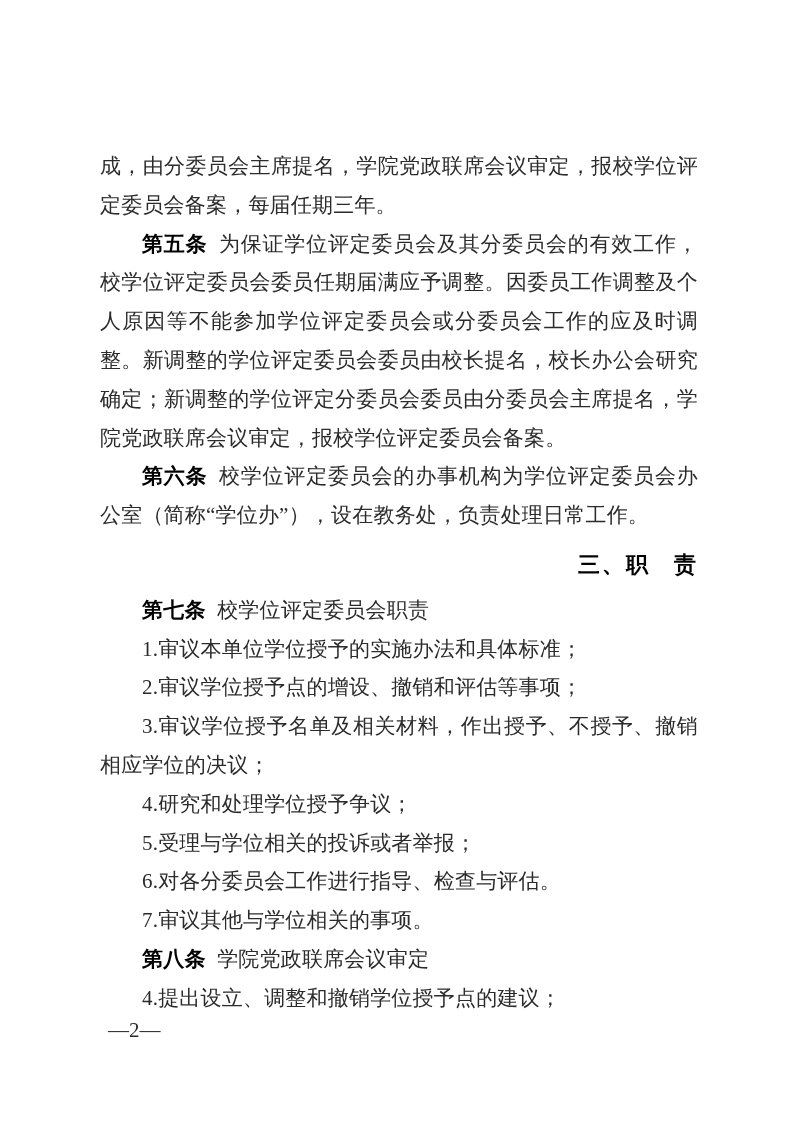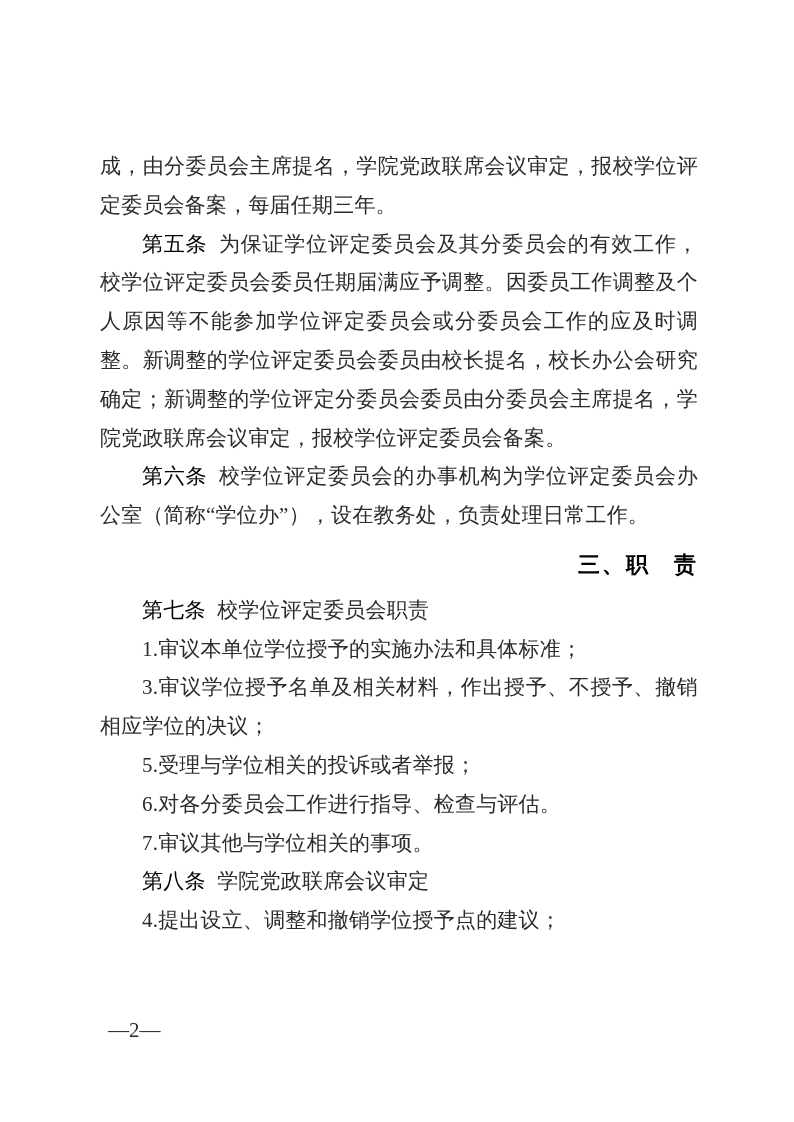--- a/index.html
+++ b/index.html
@@ -26,21 +26,21 @@
     margin: 0;
     font-size: 21px;
     line-height: 38.8px;
     text-align: justify;
     letter-spacing: 0.2px;
   }
   .para.indent {
     text-indent: 2em;
   }
   .lead {
-    font-weight: normal;
+    font-weight: bold;
     color: #000000;
     margin-right: 0.55em;
   }
   .section-heading {
     margin: 11px 0 6px 0;
     font-size: 22px;
     line-height: 38.8px;
     font-weight: bold;
     text-align: right;
     color: #000000;
@@ -67,21 +67,23 @@
 
     <p class="para indent"><span class="lead">第五条</span><span>为保证学位评定委员会及其分委员会的有效工作，校学位评定委员会委员任期届满应予调整。因委员工作调整及个人原因等不能参加学位评定委员会或分委员会工作的应及时调整。新调整的学位评定委员会委员由校长提名，校长办公会研究确定；新调整的学位评定分委员会委员由分委员会主席提名，学院党政联席会议审定，报校学位评定委员会备案。</span></p>
 
     <p class="para indent"><span class="lead">第六条</span><span>校学位评定委员会的办事机构为学位评定委员会办公室（简称“学位办”），设在教务处，负责处理日常工作。</span></p>
 
     <h2 class="section-heading">三、职　责</h2>
 
     <p class="para indent"><span class="lead">第七条</span><span>校学位评定委员会职责</span></p>
 
     <p class="para indent">1.审议本单位学位授予的实施办法和具体标准；</p>
+    <p class="para indent">2.审议学位授予点的增设、撤销和评估等事项；</p>
     <p class="para indent">3.审议学位授予名单及相关材料，作出授予、不授予、撤销相应学位的决议；</p>
+    <p class="para indent">4.研究和处理学位授予争议；</p>
     <p class="para indent">5.受理与学位相关的投诉或者举报；</p>
     <p class="para indent">6.对各分委员会工作进行指导、检查与评估。</p>
     <p class="para indent">7.审议其他与学位相关的事项。</p>
 
     <p class="para indent"><span class="lead">第八条</span><span>学院党政联席会议审定</span></p>
 
     <p class="para indent">4.提出设立、调整和撤销学位授予点的建议；</p>
 
   </div>
 

